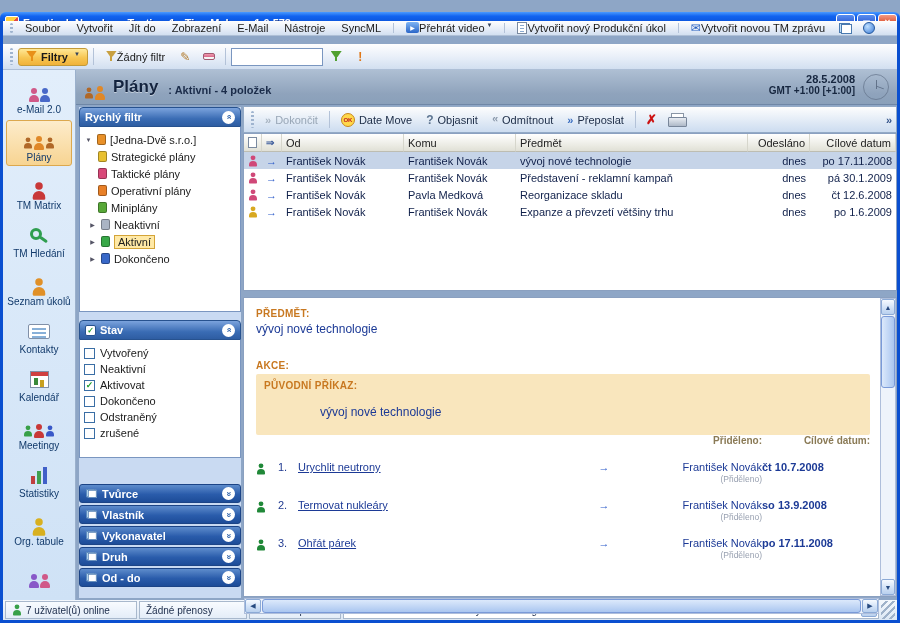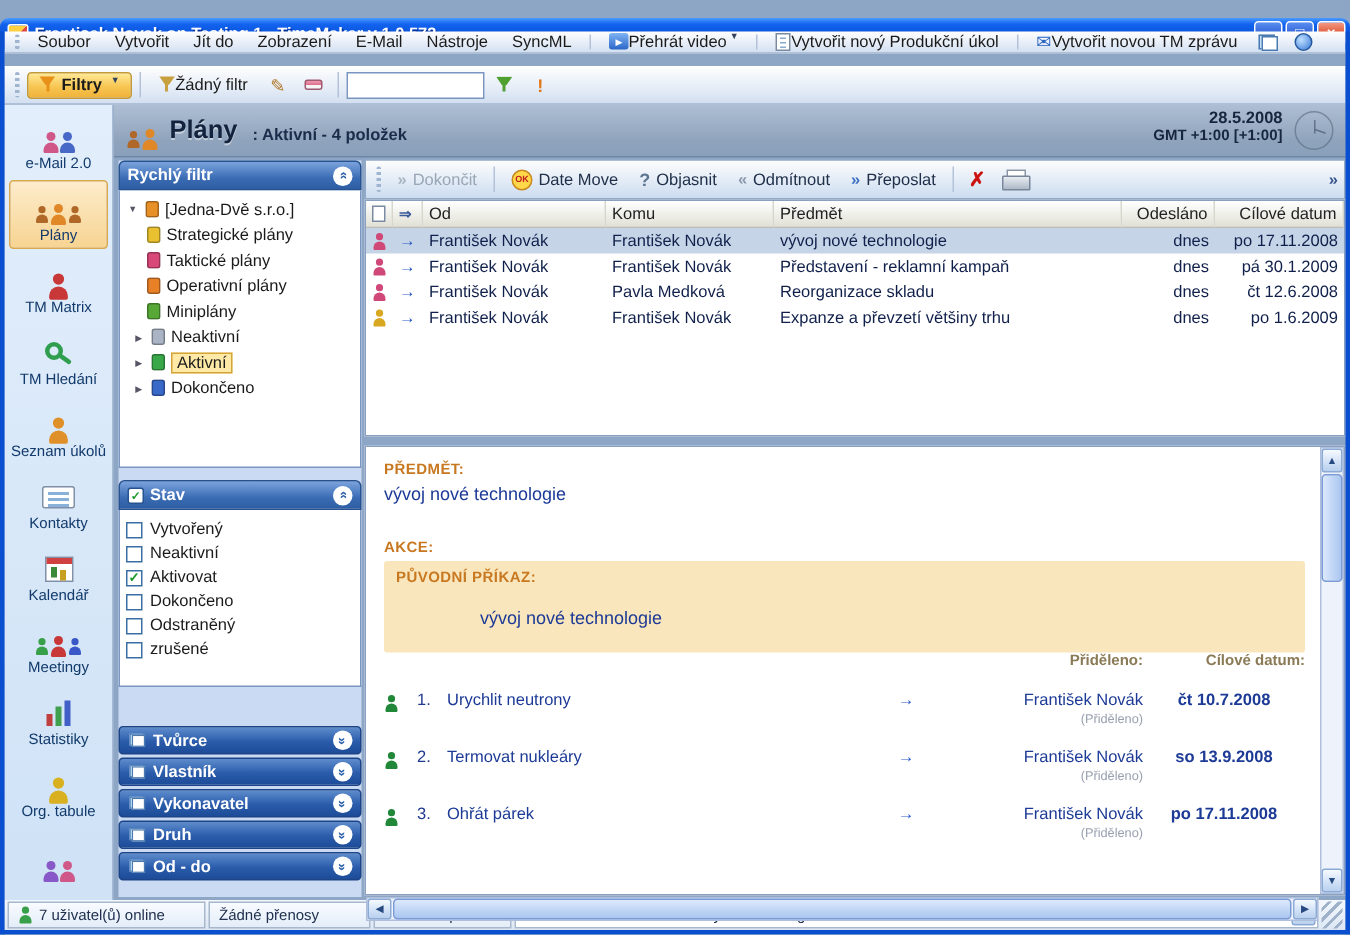--- a/index.html
+++ b/index.html
@@ -156,25 +156,25 @@
     padding:10px 26px 20px 12px;overflow:hidden}
   .dlabel{font-size:10px;font-weight:bold;color:#c87820;letter-spacing:.3px}
   .dvalue{font-size:12px;color:#1c3a96;margin-top:3px}
   .beige{margin-top:3px;background:#f9e6bd;border-radius:2px;padding:6px 8px 16px;min-height:60px}
   .beige .dvalue{margin:14px 0 0 56px}
   .colhead{display:grid;grid-template-columns:22px 20px 1fr 36px 140px 108px;}
   .colhead span{font-size:10px;font-weight:bold;color:#8a7a55;text-align:right}
   .task{display:grid;grid-template-columns:22px 20px 1fr 36px 140px 108px;margin-top:15px;align-items:start}
   .task .pp{margin-top:1px}
   .tnum{color:#203a90}
-  .tlink{color:#1c3a96;justify-self:start}
+  .tlink{color:#1c3a96;text-decoration:underline;justify-self:start}
   .tarrow{color:#2858c8;font-weight:bold;text-align:center}
   .tperson{text-align:right;color:#1c3a96}
   .tsub{font-size:8.5px;color:#98a0b0;margin-top:1px}
-  .tdate{text-align:center;color:#1c3a96;font-weight:bold}
+  .tdate{text-align:left;color:#1c3a96;font-weight:bold}
 
   
   .vsb{position:absolute;right:4px;top:298px;bottom:27px;width:16px;background:#eef3fb;border:1px solid #aebedb;z-index:20}
   .hsb{position:absolute;left:244px;right:21px;bottom:9px;height:16px;background:#eef3fb;border:1px solid #aebedb;z-index:20;display:flex}
   .sbtn{width:16px;height:14px;flex:0 0 auto;display:flex;align-items:center;justify-content:center;font-size:7px;color:#274a80;
     background:linear-gradient(180deg,#f6faff,#cfe0f6 60%,#b9d0ee);border:1px solid #8caad6;border-radius:2px}
   .vsb .sbtn{width:14px;height:16px}
   .vthumb{position:absolute;left:0;top:17px;width:14px;height:72px;border:1px solid #7a9ad8;border-radius:3px;
     background:linear-gradient(90deg,#dce9fb,#aac6f0)}
   .vsb .sbtn.bot{position:absolute;bottom:0;left:0}

